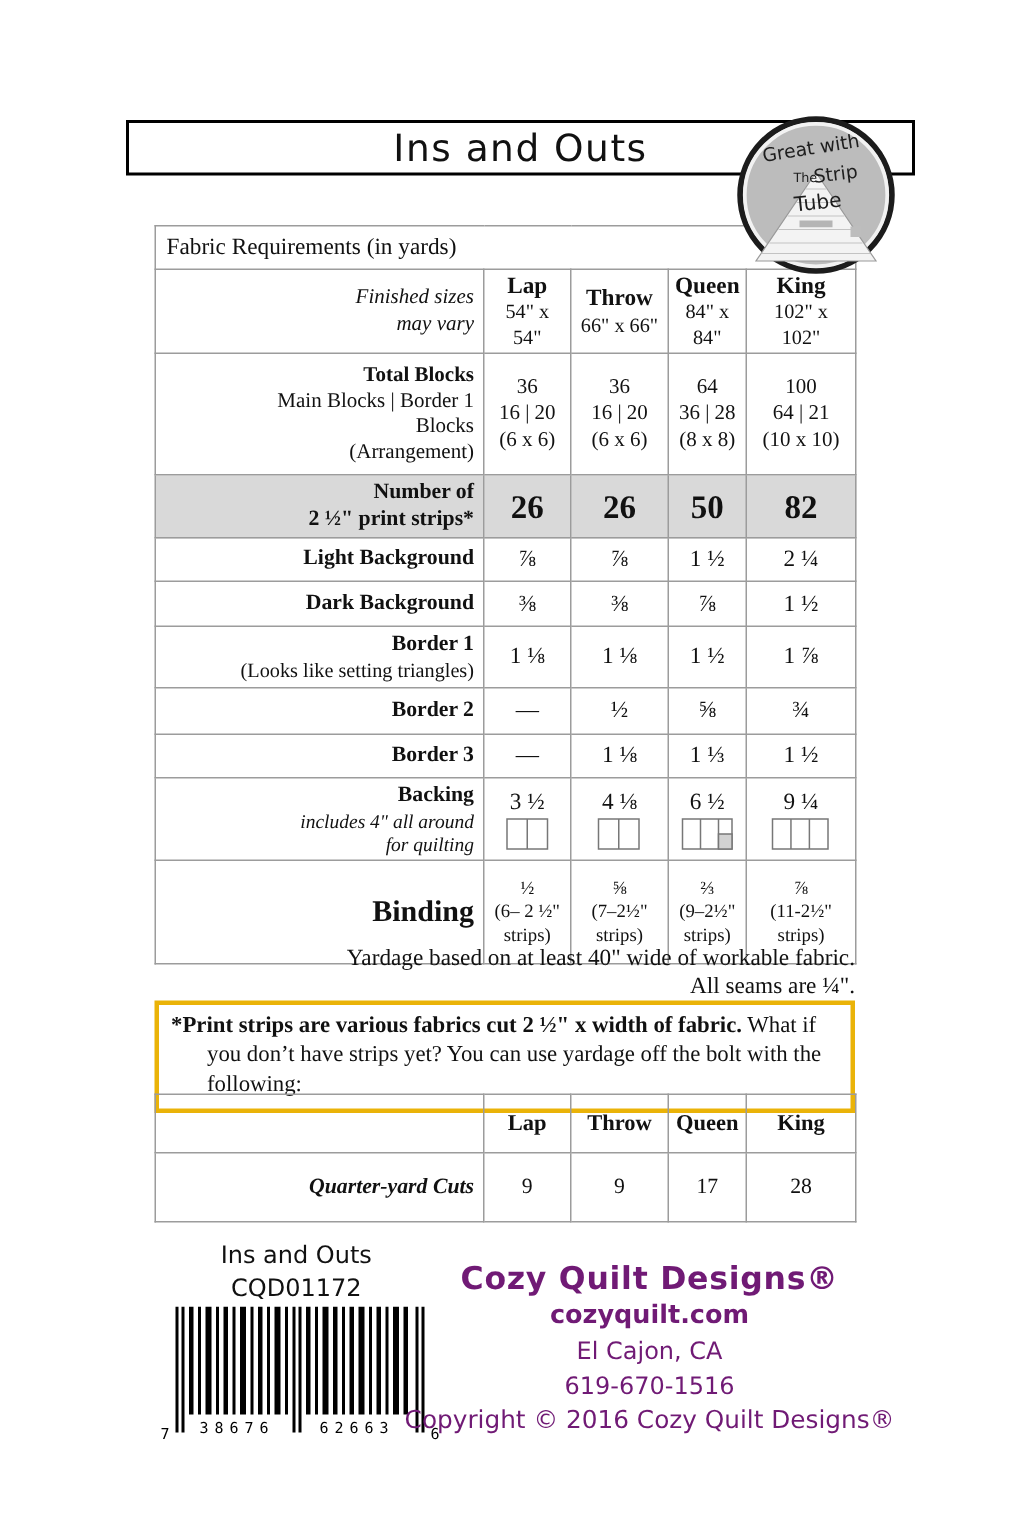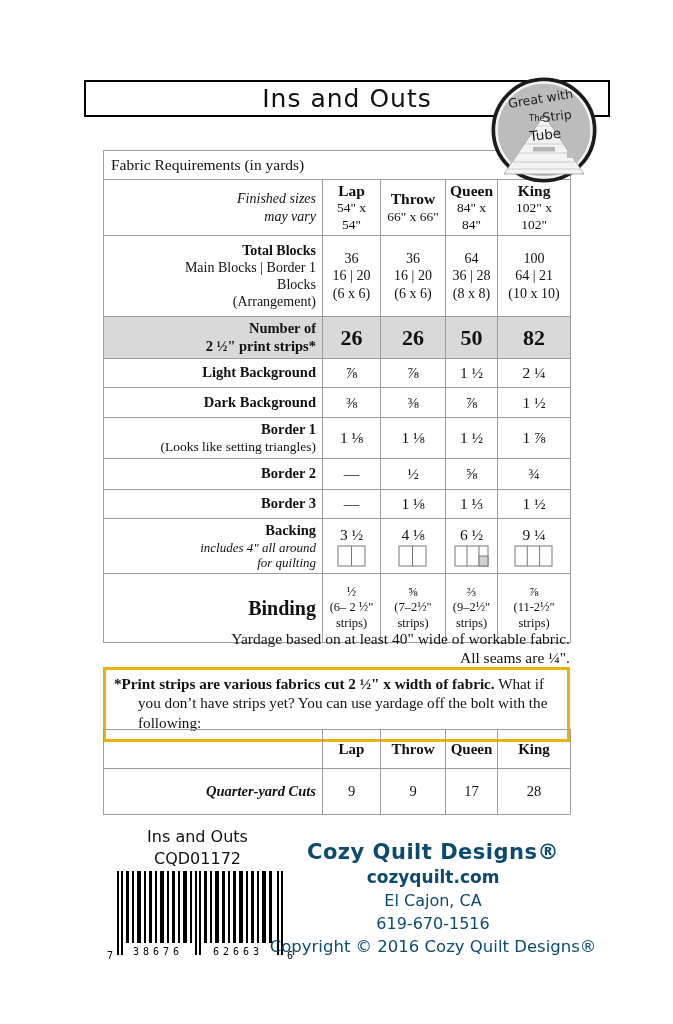--- a/index.html
+++ b/index.html
@@ -58,21 +58,21 @@
   .cuts .hd{height:36px;text-align:center;font-weight:bold;font-size:15px;vertical-align:middle;}
   .cuts .lbl{height:43px;text-align:right;font-weight:bold;padding-right:6px;vertical-align:middle;font-style:italic;}
   .cuts .val{height:43px;text-align:center;vertical-align:middle;}
 
   
   .foot-left{position:absolute;left:100px;top:826px;width:195px;text-align:center;
              font-family:"DejaVu Sans",sans-serif;font-size:16px;line-height:1.35;}
   .barcode{display:block;margin:2px auto 0;}
   .bc-digit{font-family:"DejaVu Sans Mono",monospace;font-size:10px;fill:#000;}
   .foot-right{position:absolute;left:258px;top:840px;width:350px;text-align:center;
-              font-family:"DejaVu Sans",sans-serif;color:#0c4a6e;}
+              font-family:"DejaVu Sans",sans-serif;color:#701a75;}
   .brand{font-size:21px;font-weight:bold;letter-spacing:0.5px;margin:0 0 3px 0;}
   .site{font-size:17px;font-weight:bold;margin:0 0 4px 0;}
   .addr{font-size:16px;margin:0 0 4px 0;}
   .copy{font-size:16.5px;margin:2px 0 0 0;}
   .badge-txt{font-family:"DejaVu Sans",sans-serif;}
 </style>
 </head>
 <body>
 
 <div class="page">

